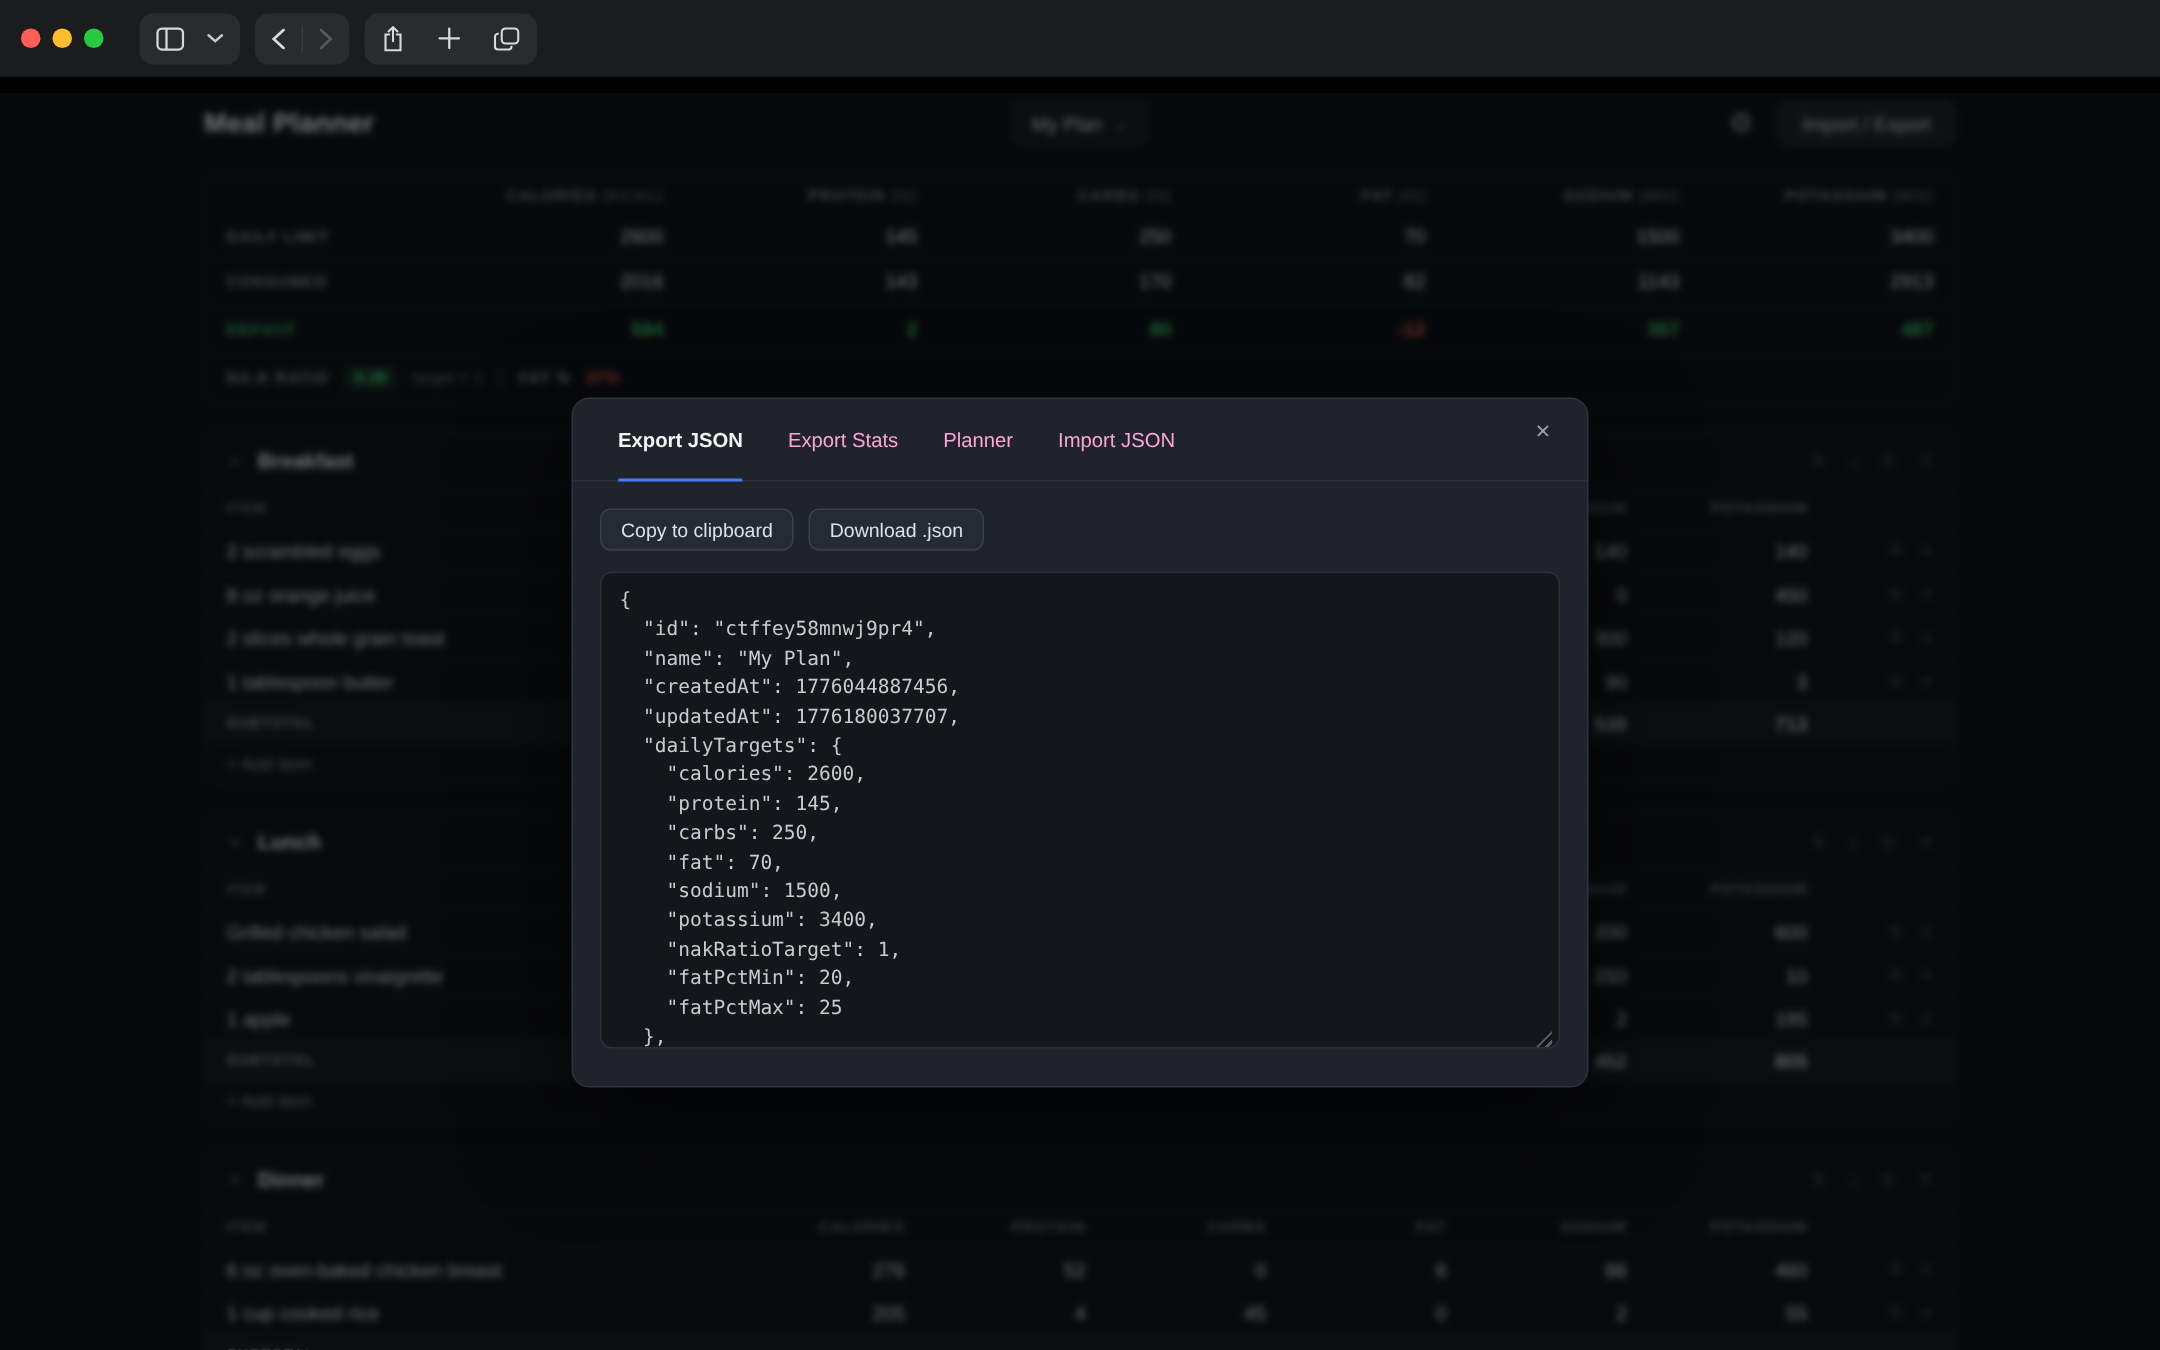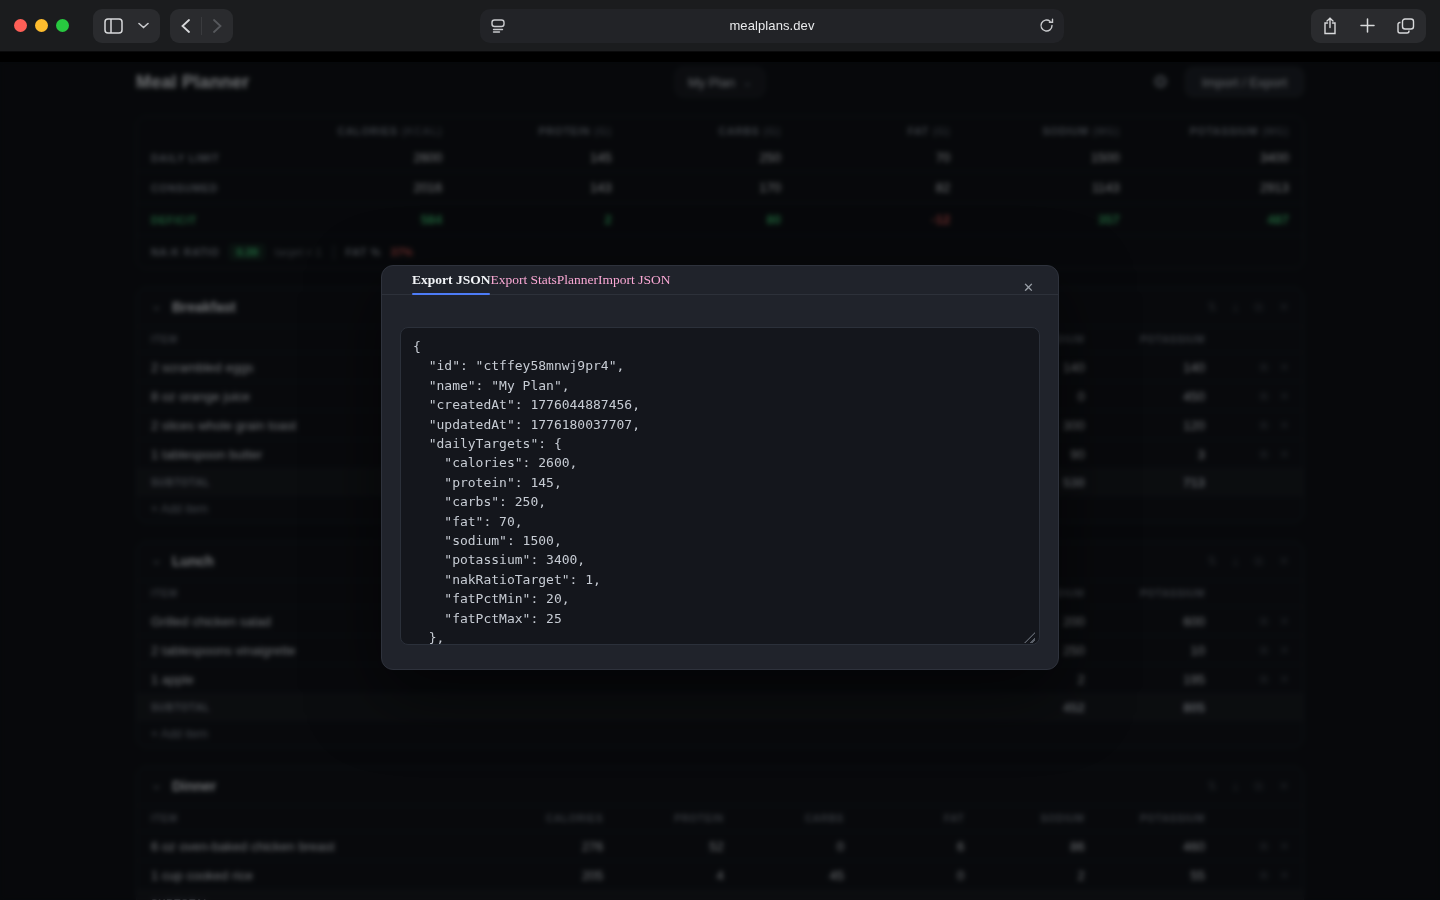--- a/index.html
+++ b/index.html
@@ -66,21 +66,21 @@
   .mrow .acts span { color:#4a4e55; font-size:11px; }
   .mrow.subtotal { background:rgba(255,255,255,.03); height:27px; }
   .mrow.subtotal > div { color:#b7bcc3; font-weight:600; }
   .mrow.subtotal > div.item-cell { font-size:10px; letter-spacing:.07em; color:#8b9199; font-weight:700; }
   .mrow.additem { height:27px; }
   .mrow.additem > div.item-cell { color:#858b94; font-size:12px; }
 
   
   .overlay { position:absolute; inset:0; background:rgba(2,3,6,.52); backdrop-filter:blur(2.5px); z-index:10; }
   .modal { position:absolute; left:381px; top:203px; width:678px; z-index:20; background:#20232b; border:1px solid #2e323c; border-radius:12px; box-shadow:0 24px 70px rgba(0,0,0,.55); }
-  .tabs { display:flex; height:29px; align-items:stretch; padding:0 30px; border-bottom:1px solid #2d313a; position:relative;font-family:Liberation Serif, serif; }
+  .tabs { display:flex; gap:30px; height:55px; align-items:stretch; padding:0 30px; border-bottom:1px solid #2d313a; position:relative; }
   .tab { display:flex; align-items:center; font-size:13.5px; color:#f9a8d4; position:relative; cursor:default; }
   .tab.active { color:#f2f4f7; font-weight:600; }
   .tab.active::after { content:""; position:absolute; left:0; right:0; bottom:-1px; height:2px; background:#4d7cf7; border-radius:2px; }
   .modal-close { position:absolute; right:24px; top:14px; color:#9aa0a8; font-size:13px; }
   .modal-body { padding:18px 18px 20px; }
   .btn-row { display:flex; gap:10px; }
   .mbtn { background:#262a33; border:1px solid #3a404c; border-radius:7px; height:28px; padding:0 13px; display:flex; align-items:center; color:#dde0e6; font-size:13px; }
   .code-wrap { position:relative; margin-top:14px; }
   .code-wrap::after { content:""; position:absolute; right:5px; bottom:6px; width:11px; height:11px;
      background:repeating-linear-gradient(135deg, transparent 0 3px, #5a5f68 3px 4.5px);
@@ -122,32 +122,20 @@
       </div>
       <div class="nav-sep"></div>
       <div class="chrome-btn">
         <svg class="ic" width="9" height="14" viewBox="0 0 9 14" fill="none" stroke="#56585c" stroke-width="1.8" stroke-linecap="round">
             <polyline points="1,1 7.5,7 1,13"></polyline>
           </svg>
       </div>
     </div>
   </div>
 
-  <div class="urlbar">
-    <svg class="ic" width="16" height="16" viewBox="0 0 16 16" fill="none" stroke="#c9cacd" stroke-width="1.4" stroke-linecap="round">
-      <rect x="2" y="2" width="12" height="6.5" rx="2.5"></rect>
-        <line x1="3.5" y1="11.5" x2="12.5" y2="11.5"></line>
-        <line x1="3.5" y1="14" x2="9.5" y2="14"></line>
-    </svg>
-    <span class="url-text">mealplans.dev</span>
-    <svg class="ic right-ic" width="15" height="15" viewBox="0 0 15 15" fill="none" stroke="#c9cacd" stroke-width="1.4" stroke-linecap="round">
-      <path d="M13 7.5 A5.5 5.5 0 1 1 11 3.3"></path>
-        <polyline points="13.5,1.2 13.5,4.3 10.4,4.3"></polyline>
-    </svg>
-  </div>
 
   <div class="chrome-right">
     <div class="pill">
       <div class="chrome-btn">
         <svg class="ic" width="16" height="18" viewBox="0 0 16 18" fill="none" stroke="#d8d9db" stroke-width="1.4" stroke-linecap="round">
           <path d="M5.5 6 H3 v10.5 h10 V6 h-2.5"></path>
             <line x1="8" y1="1.5" x2="8" y2="10.5"></line>
             <polyline points="5,4 8,1.2 11,4"></polyline>
         </svg>
       </div>
@@ -460,20 +448,28 @@
 
   <div class="modal">
     <div class="tabs" id="modal-tabs">
         <span class="tab active">Export JSON</span>
         <span class="tab">Export Stats</span>
         <span class="tab">Planner</span>
         <span class="tab">Import JSON</span>
       </div>
     <span class="modal-close">✕</span>
     <div class="modal-body">
+      <div class="btn-row">
+        <div class="mbtn">
+          <span>Copy to clipboard</span>
+        </div>
+        <div class="mbtn">
+          <span>Download .json</span>
+        </div>
+      </div>
       <div class="code-wrap">
         <textarea class="code" readonly="" spellcheck="false" wrap="off" style="">{
   "id": "ctffey58mnwj9pr4",
   "name": "My Plan",
   "createdAt": 1776044887456,
   "updatedAt": 1776180037707,
   "dailyTargets": {
     "calories": 2600,
     "protein": 145,
     "carbs": 250,

